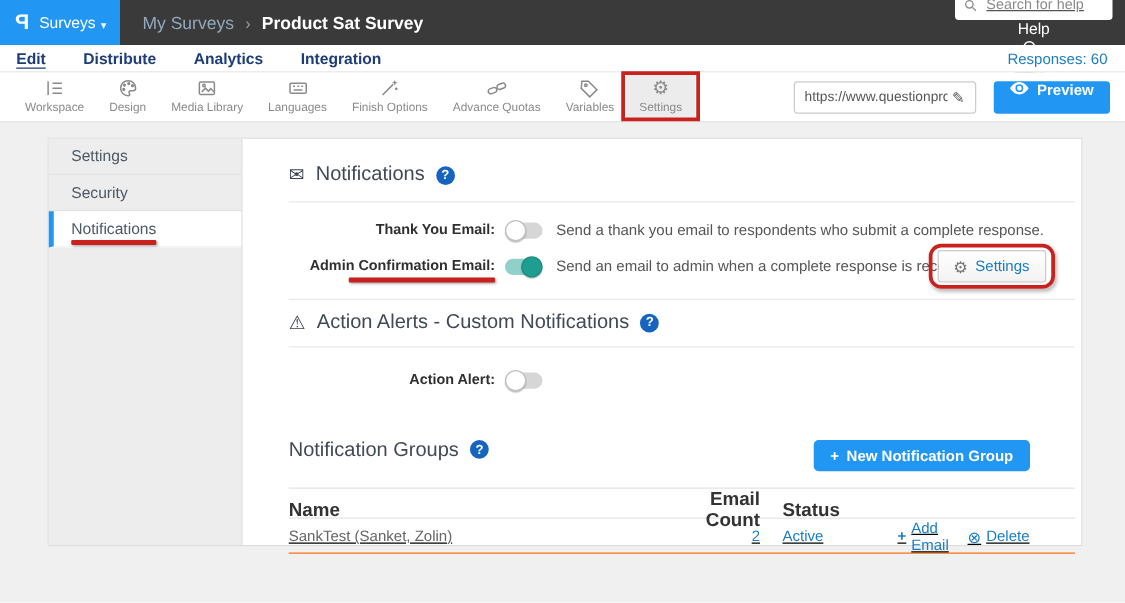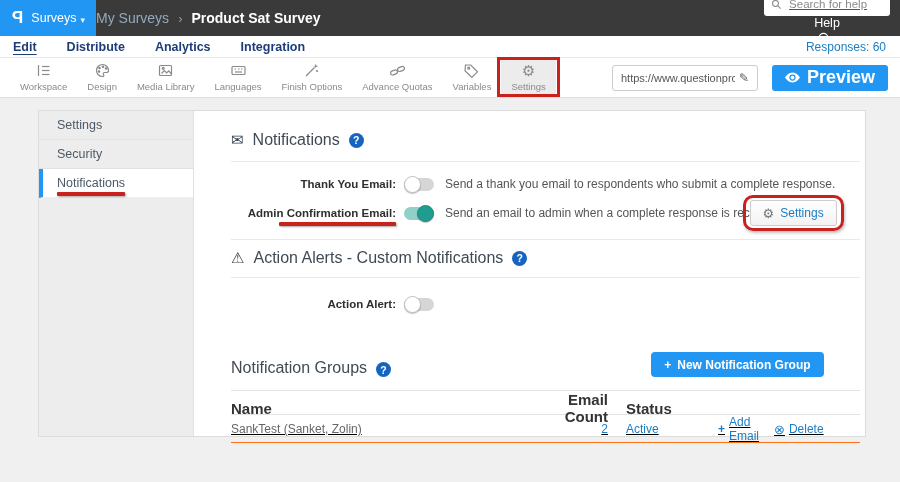--- a/index.html
+++ b/index.html
@@ -10,21 +10,21 @@
     -webkit-font-smoothing:antialiased;
   }
   
   .topbar { position:absolute; top:0; left:0; right:0; height:36px; background:#3a3a3a;
             display:flex; align-items:center; color:#fff; }
   .logo-block { width:96px; height:36px; background:#2196f3; display:flex; align-items:center;
                 gap:8px; padding-left:12px; cursor:pointer; flex-shrink:0; }
   .logo-letter { font-weight:bold; font-size:17px; transform:scaleX(-1); display:inline-block; }
   .product-menu { font-size:12.5px; display:flex; align-items:flex-end; gap:4px; }
   .caret { font-size:9px; line-height:1; opacity:.9; }
-  .breadcrumb { font-size:14px; display:flex; gap:9px; align-items:center; }
+  .breadcrumb { margin-left:18px; font-size:14px; display:flex; gap:9px; align-items:center; }
   .bc-parent { color:#92a9bd; cursor:pointer; }
   .bc-sep { color:#9a9a9a; font-size:13px; }
   .bc-current { color:#fff; font-weight:600; }
   .topbar-right { margin-left:auto; display:flex; align-items:center; padding-right:10px;flex-direction:column; }
   .upgrade-btn { background:#f2671f; color:#fff; font-weight:bold; font-size:12px;
                  padding:6px 12px; border-radius:3px; border:none; cursor:pointer;
                  font-family:"Liberation Sans",sans-serif; }
   .search-box { background:#fff; border-radius:3px; height:24px; width:126px; display:flex;
                 align-items:center; padding:0 7px; gap:5px; }
   .search-box input { border:none; outline:none; width:100%; font-size:11.5px; color:#555;
@@ -57,21 +57,21 @@
   .gear-glyph { font-size:15px; line-height:1; color:#8a8a8a; }
   .red-box { position:absolute; top:-1px; bottom:0; left:-4px; right:-4px;
              border:3px solid #c9211e; pointer-events:none; }
   .url-group { margin-left:auto; display:flex; align-items:center; gap:14px; padding-right:12px; }
   .url-input { width:146px; height:26px; border:1px solid #ccc; background:#fff; border-radius:3px;
                display:flex; align-items:center; justify-content:space-between; padding:0 8px;
                font-size:11px; color:#555; cursor:text; }
   .url-text { white-space:nowrap; overflow:hidden; }
   .pencil { color:#555; font-size:12px; margin-left:4px; }
   .preview-btn { background:#2196f3; color:#fff; border-radius:3px; height:26px; padding:0 13px;
-                 display:flex; align-items:center; gap:7px; font-size:18px; font-weight:bold;
+                 display:flex; align-items:flex-start; gap:7px; font-size:12px; font-weight:bold;
                  border:none; cursor:pointer; font-family:"Liberation Sans",sans-serif; }
   
   .card { position:absolute; left:38px; top:110px; width:828px; height:327px; background:#fff;
           border:1px solid #dcdcdc; display:flex; }
   .side { width:155px; background:#ededed; border-right:1px solid #e2e2e2; flex-shrink:0; }
   .side-item { height:29px; display:flex; align-items:center; padding-left:18px; font-size:12.5px;
                color:#4c5a67; border-bottom:1px solid #e2e2e2; cursor:pointer; position:relative; }
   .side-item.active { background:#fff; border-left:4px solid #2196f3; padding-left:14px;
                       border-bottom:1px solid #f0f0f0; }
   .red-underline { position:absolute; left:14px; bottom:1px; width:68px; height:4px;
@@ -98,21 +98,21 @@
   .toggle-desc { font-size:12px; color:#555; }
   .settings-btn-wrap { position:absolute; right:23px; top:-3px; }
   .mini-settings-btn { height:26px; padding:0 12px; border:1px solid #ccc; border-radius:3px;
                        background:linear-gradient(#fff,#f3f3f3); color:#1a7dc4; font-size:12px;
                        display:flex; align-items:center; gap:6px; cursor:pointer;
                        font-family:"Liberation Sans",sans-serif; }
   .mini-settings-btn .gear-sm { color:#777; font-size:13px; }
   .red-oval { position:absolute; top:-5px; bottom:-5px; left:-7px; right:-7px;
               border:3px solid #c9211e; border-radius:10px; pointer-events:none;
               box-shadow:1px 2px 3px rgba(0,0,0,.25); }
-  .groups-head { display:flex; align-items:flex-end; gap:9px; margin-top:38px; }
+  .groups-head { display:flex; align-items:flex-start; gap:9px; margin-top:38px; }
   .groups-title { font-size:16px; color:#3f4a55; }
   .new-group-btn { margin-left:auto; margin-right:36px; background:#2196f3; color:#fff; height:25px;
                    padding:0 13px; border:none; border-radius:4px; font-size:12px; font-weight:bold;
                    display:flex; align-items:center; gap:6px; cursor:pointer;
                    font-family:"Liberation Sans",sans-serif; }
   .group-table { margin-top:13px; }
   .t-row { display:grid; grid-template-columns:292px 85px 110px 1fr; align-items:center; }
   .t-head { border-top:1px solid #e4e4e4; border-bottom:1px solid #e4e4e4; height:25px;
             font-weight:bold; font-size:15px; color:#333; }
   .t-body { height:28px; font-size:12px; border-bottom:1px solid #f97316;text-decoration:underline; }

